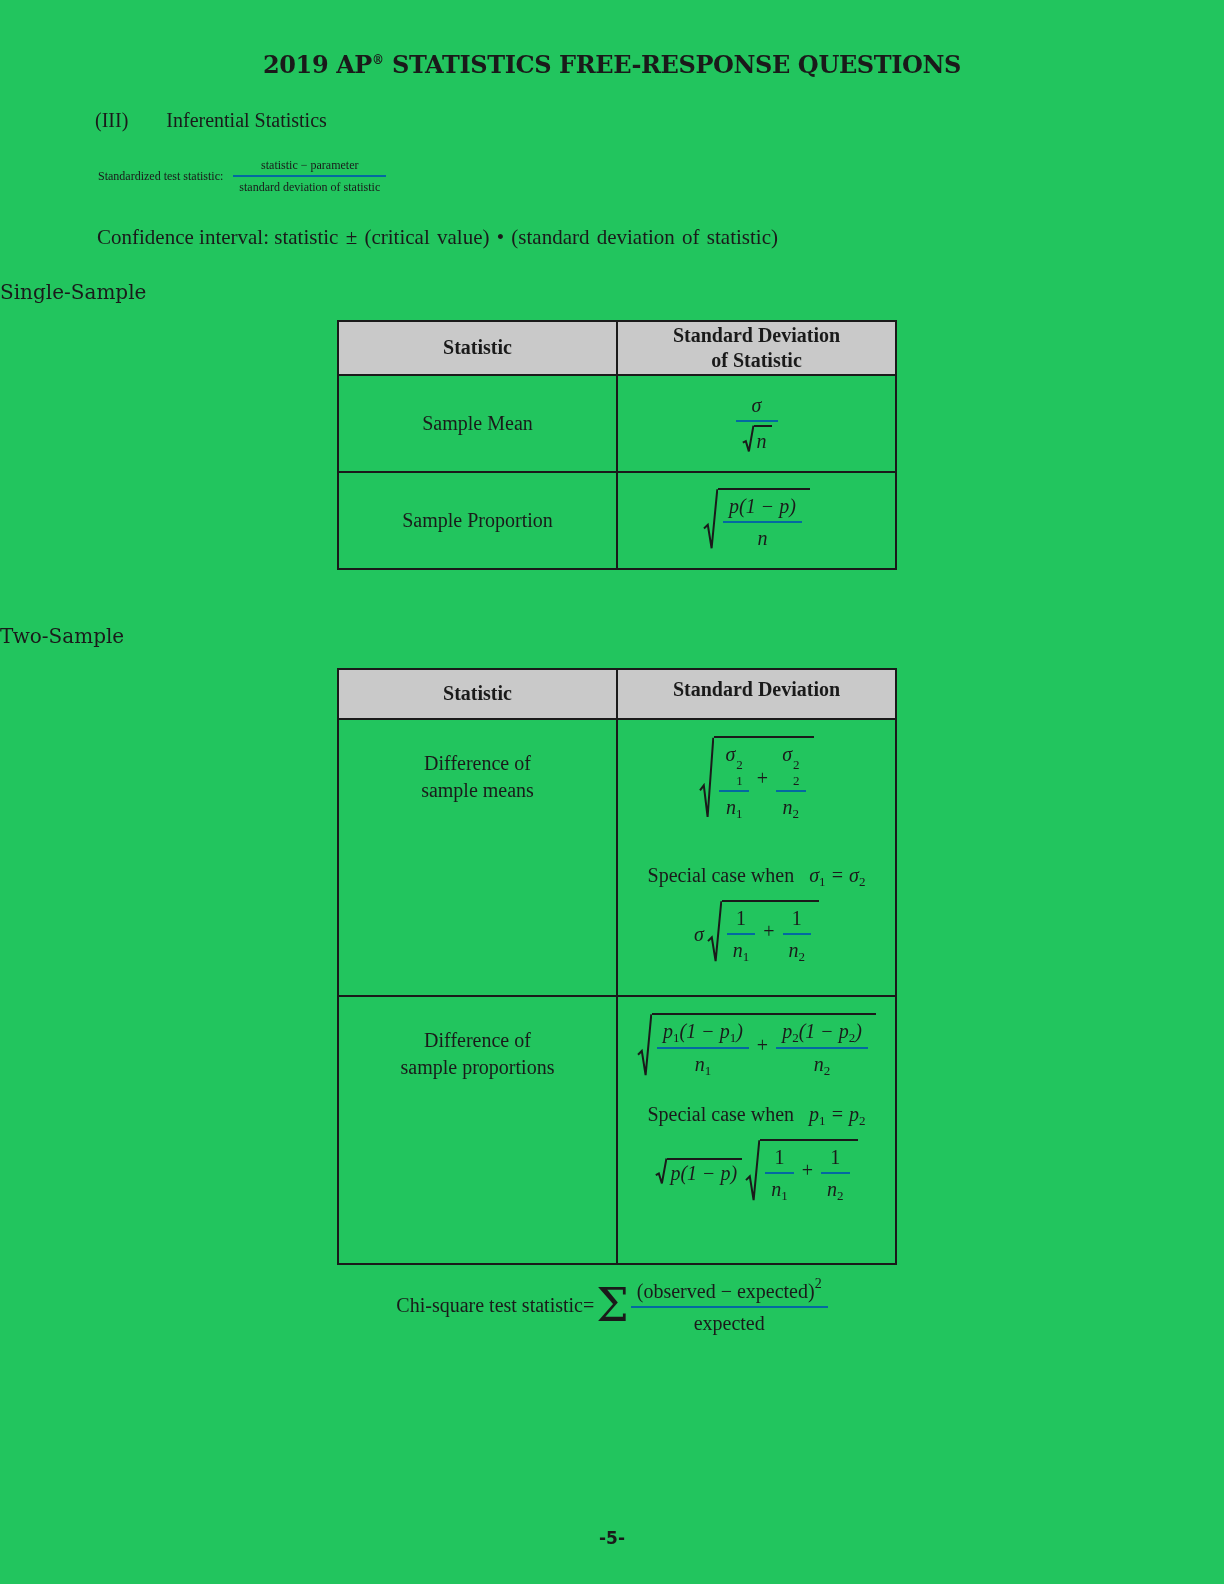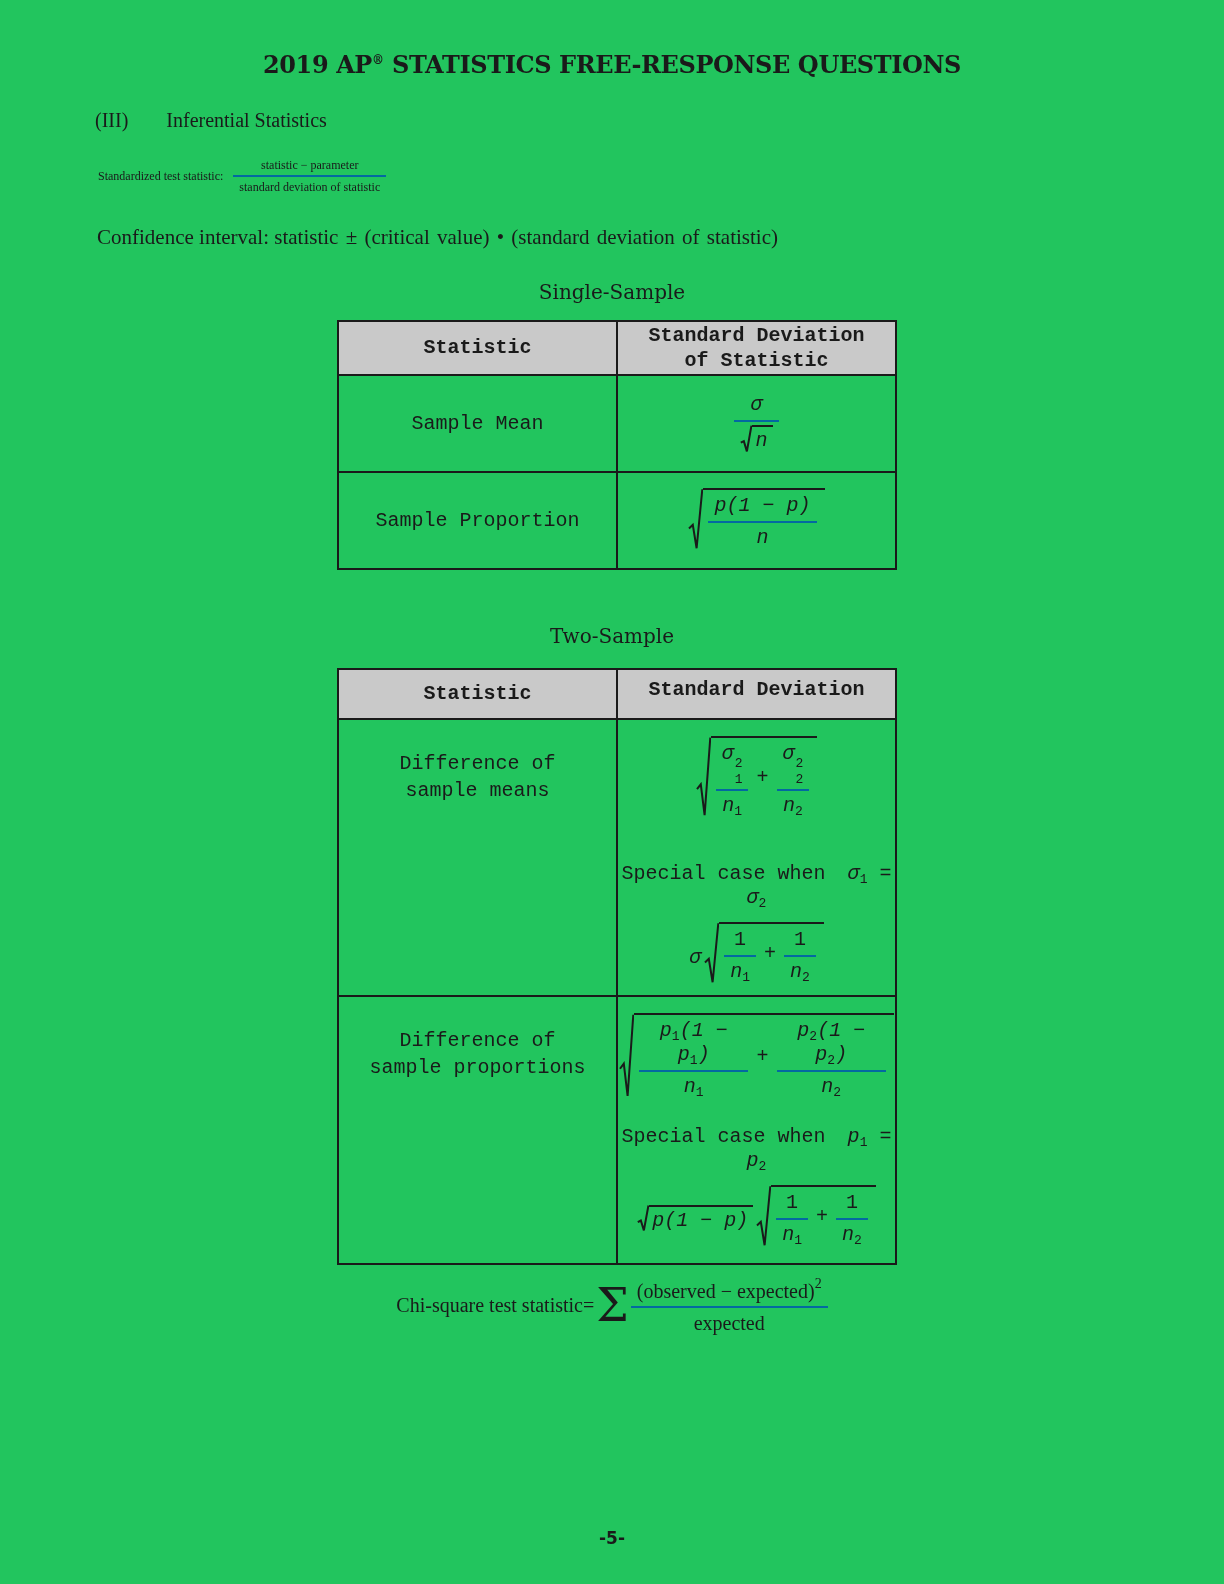--- a/index.html
+++ b/index.html
@@ -56,28 +56,28 @@
   .sqbody {
     display:flex; align-items:center; justify-content:center; gap:8px;
     border-top:2px solid #1a1a1a;
     padding:4px 8px 2px 5px;
   }
   .sqrt.sm .sqbody { padding:2px 5px 0 3px; }
   .sqbody .op { margin-bottom:5px; font-style:normal; }
   .coeff { margin-right:3px; vertical-align:-4px; }
   
   .tbl-heading {
-    margin-top:30px; text-align:center;
+    margin-top:30px; 
     font-family:"DejaVu Serif", serif; font-size:20px;
   }
   .tbl-heading.two { margin-top:54px; }
   .ftable {
     width:560px; margin:16px 0 0 337px;
     border-collapse:collapse; table-layout:fixed;
-    font-family:Liberation Mono, monospace; font-size:20px;
+    font-family:Liberation Serif, serif; font-size:20px;
   }
   .ftable.two { margin-top:20px; }
   .ftable th, .ftable td { border:2px solid #1a1a1a; box-sizing:border-box; }
   .ftable th {
     background:var(--hdr-bg, #c9c9c9);
     font-weight:bold; text-align:center; vertical-align:middle;
     line-height:1.25;
   }
   .t1 th { height:54px; }
   .t1 td { height:97px; text-align:center; vertical-align:middle; }

